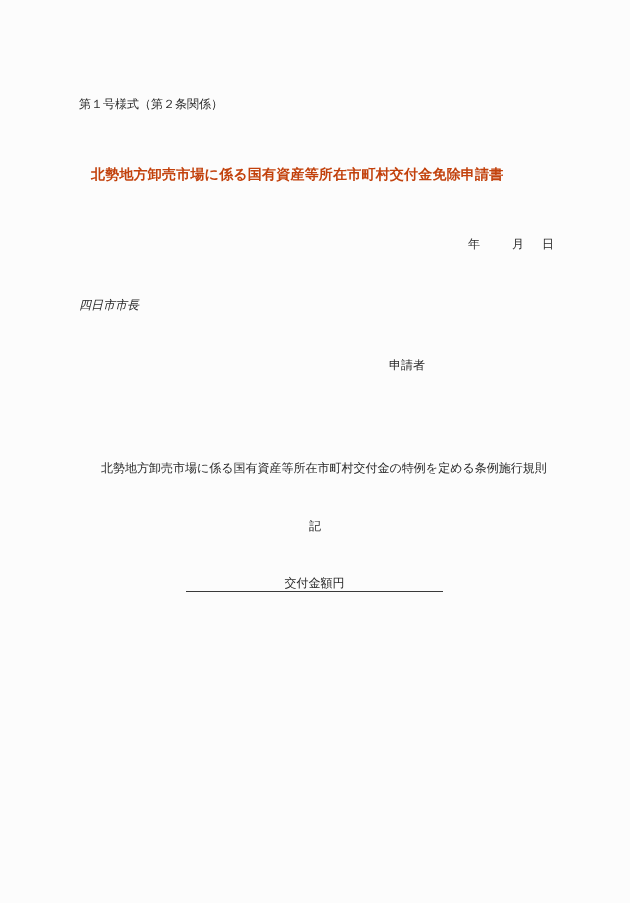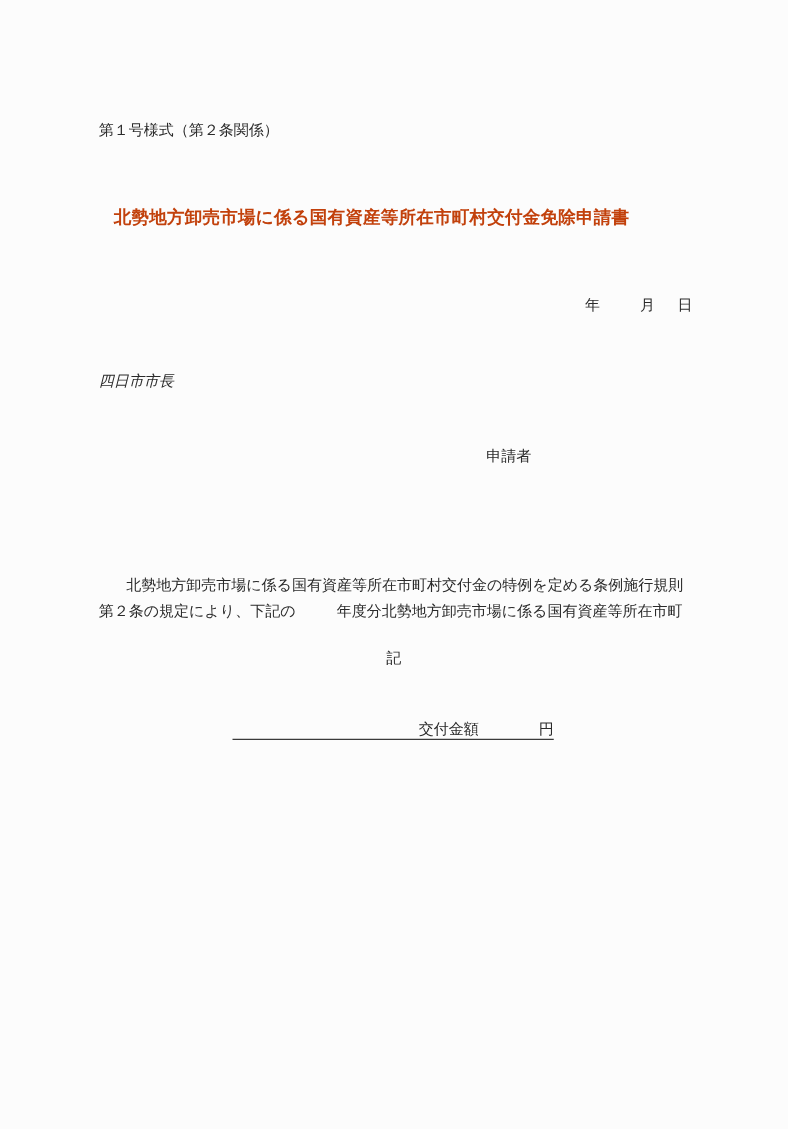--- a/index.html
+++ b/index.html
@@ -55,22 +55,21 @@
       left: 309px; top: 518px;
       font-size: 12px; line-height: 16px;
     }
     .amount-line {
       left: 186px; top: 576px;
       width: 257px;
       height: 15px;
       border-bottom: 1.3px solid #3a3a3a;
       font-size: 12px; line-height: 15px;
       display: flex;
-      justify-content: flex-end;
-      gap: 48px;
+      justify-content: center;
     }
   </style>
 </head>
 <body>
 
 <div class="abs form-number">第１号様式（第２条関係）</div>
 
 <div class="abs doc-title">北勢地方卸売市場に係る国有資産等所在市町村交付金免除申請書</div>
 
 <div class="abs date-line">
@@ -78,23 +77,20 @@
   <span class="date-month">月</span>
   <span class="date-day">日</span>
 </div>
 
 <div class="abs addressee">四日市市長</div>
 
 <div class="abs applicant">申請者</div>
 
 <div class="abs body-text">
   <div class="indent">北勢地方卸売市場に係る国有資産等所在市町村交付金の特例を定める条例施行規則</div>
-  <div>
-    <span>第２条の規定により、下記の</span><span class="gap"></span><span>年度分北勢地方卸売市場に係る国有資産等所在市町</span>
-  </div>
 </div>
 
 <div class="abs record">記</div>
 
 <div class="abs amount-line">
   <span>交付金額</span>
   <span>円</span>
 </div>
 
 </body></html>

